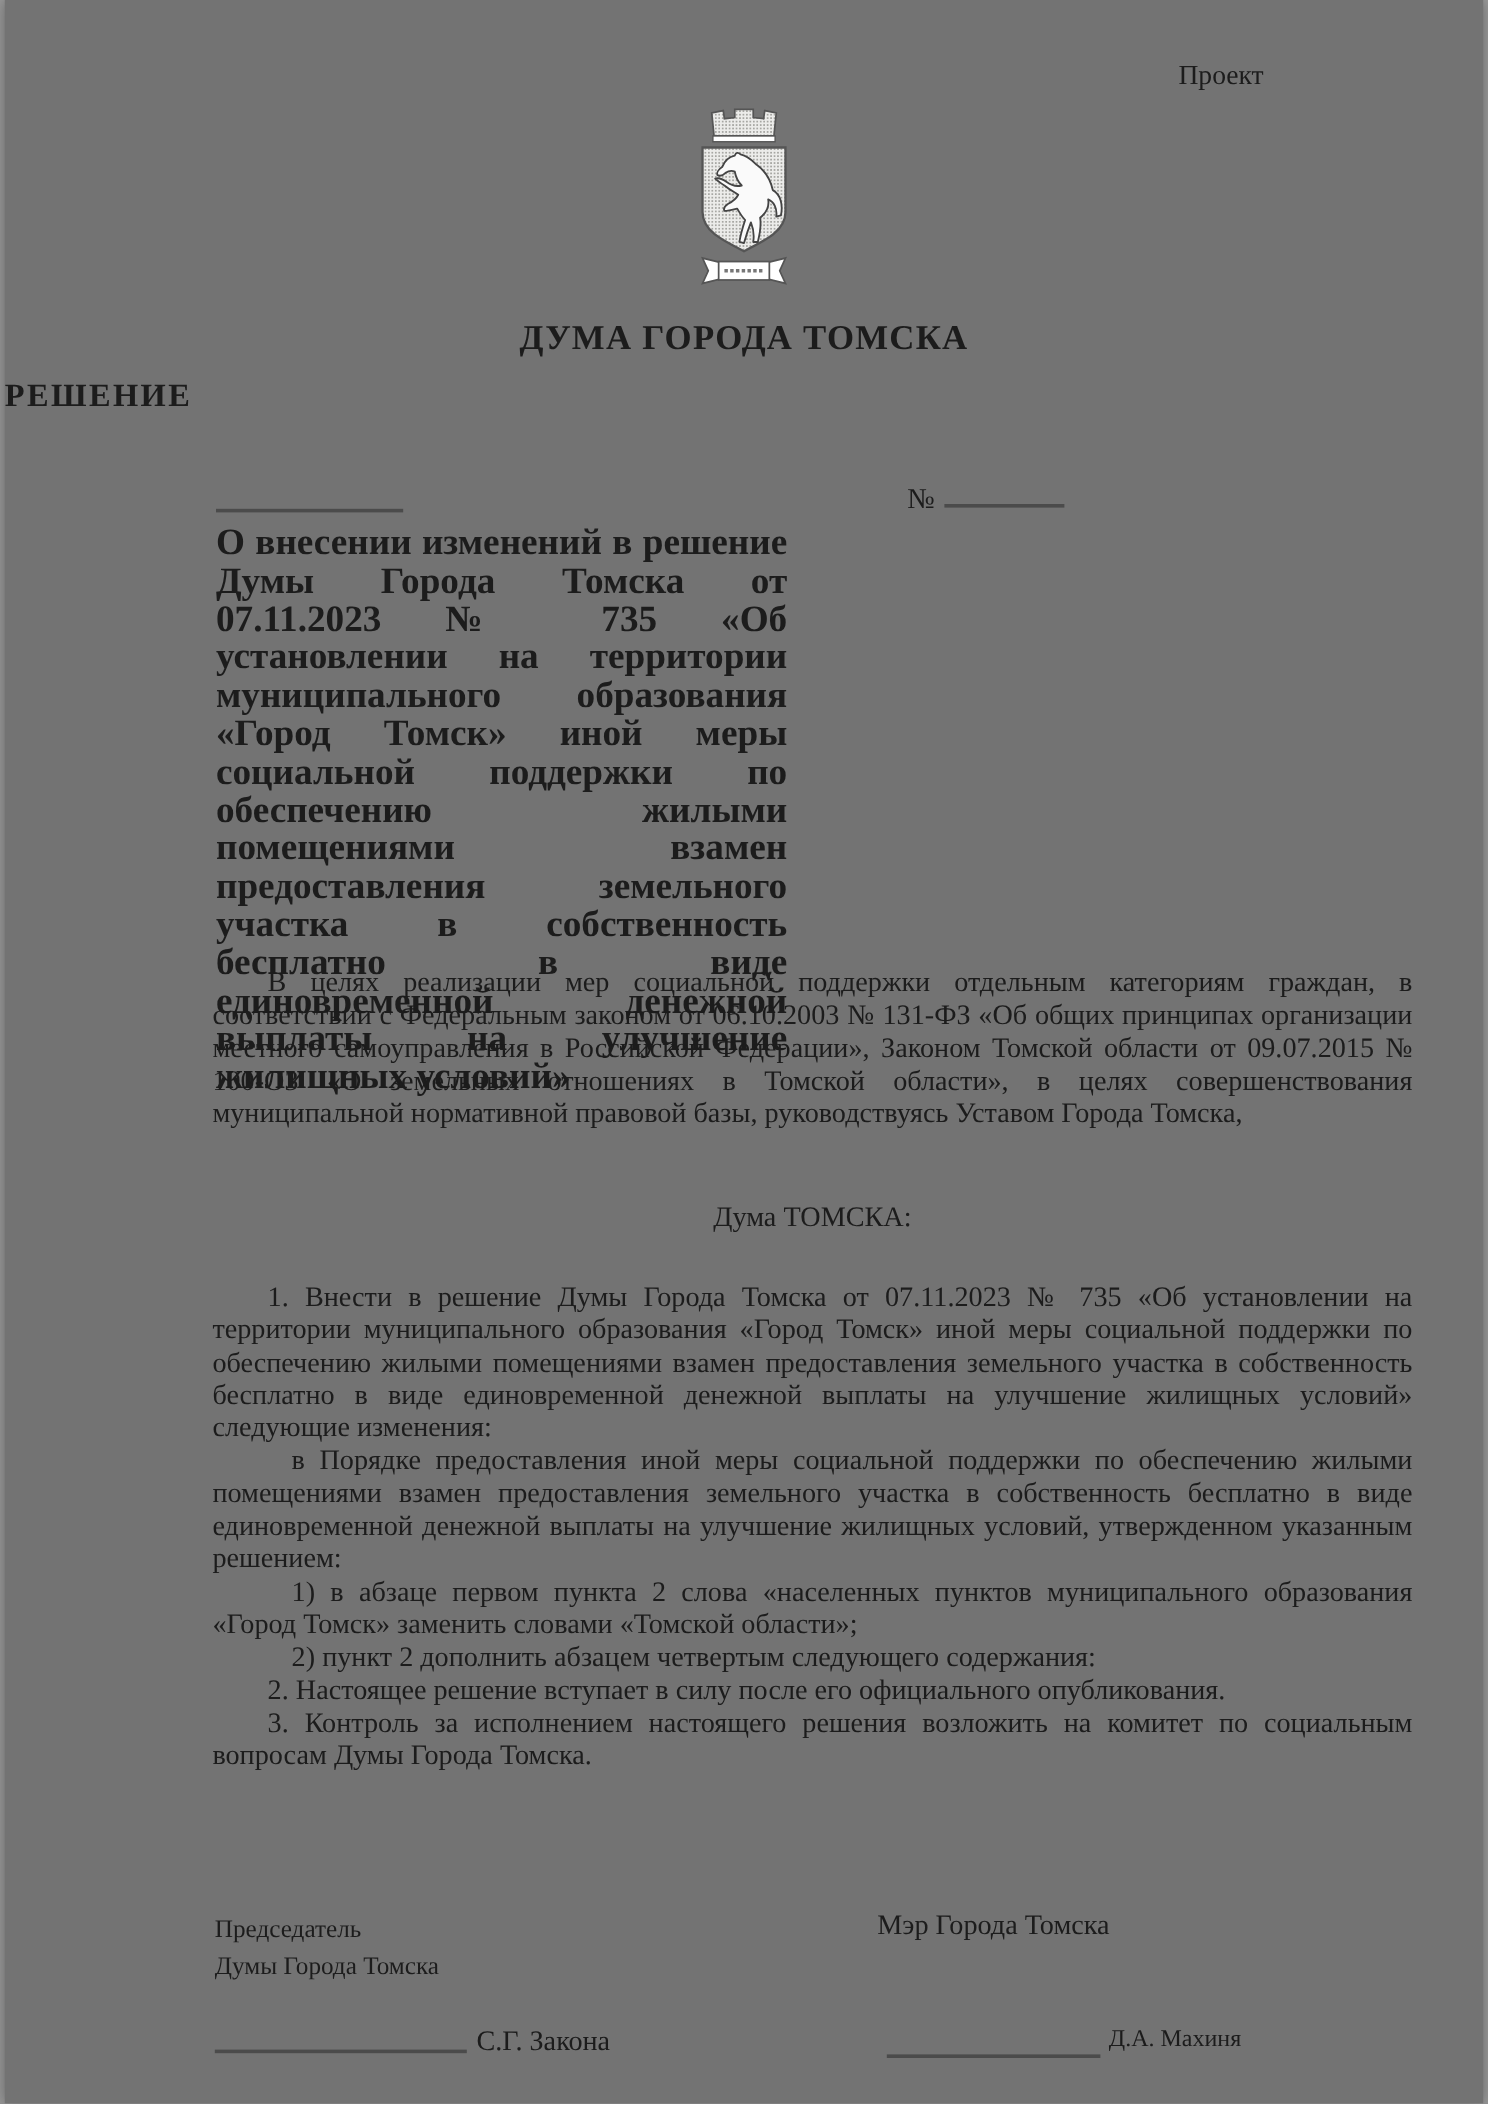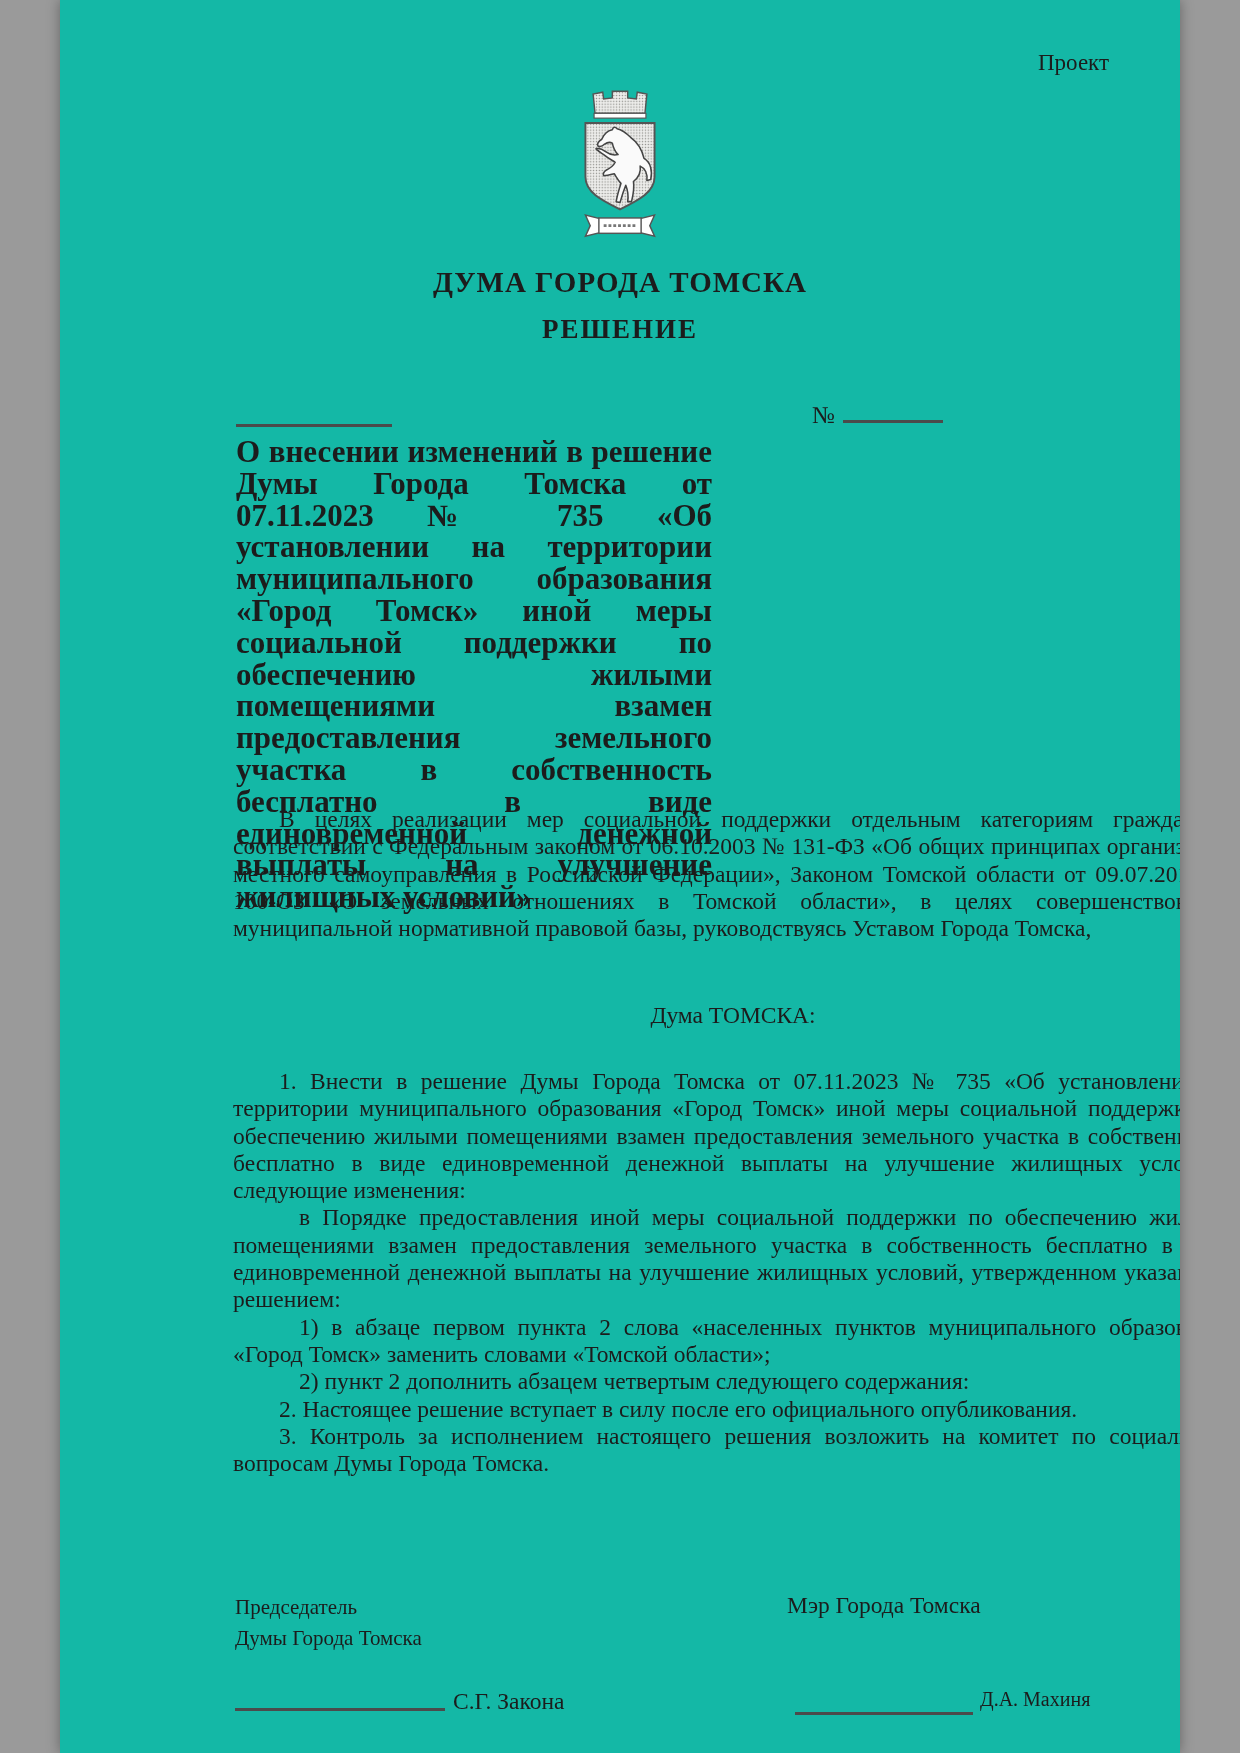--- a/index.html
+++ b/index.html
@@ -1,40 +1,40 @@
 <!DOCTYPE html>
 <html><head>
 <meta charset="utf-8">
 <style>
   html,body{margin:0;padding:0;background:#9a9a9a;}
   .page{
     position:relative;
-    width:1120px;height:1753px;
+    width:1232px;height:1753px;
     margin:0 auto;
-    background:#14b8a6;
+    background:#737373;
     font-family:"Liberation Serif", serif;
     color:#1c1c1c;
     overflow:hidden;
     box-shadow:0 0 12px rgba(0,0,0,.35);
   }
   .watermark{
     position:absolute;top:50px;left:978px;
     font-size:23px;
   }
   .emblem{
     position:absolute;top:88px;left:50%;
     transform:translateX(-50%);
   }
   .org-name{
     position:absolute;top:266px;left:0;width:100%;
     text-align:center;font-weight:bold;font-size:29px;letter-spacing:1px;
   }
   .doc-type{
     position:absolute;top:314px;left:0;width:100%;
-    text-align:center;font-weight:bold;font-size:27px;letter-spacing:2px;
+    text-align:left;font-weight:bold;font-size:27px;letter-spacing:2px;
   }
   .date-line{
     position:absolute;top:402px;left:176px;width:156px;height:22px;
     border-bottom:3px solid #4b4b4b;
   }
   .number-group{
     position:absolute;top:400px;left:752px;font-size:24px;
   }
   .number-group .blank{
     display:inline-block;width:100px;height:20px;

